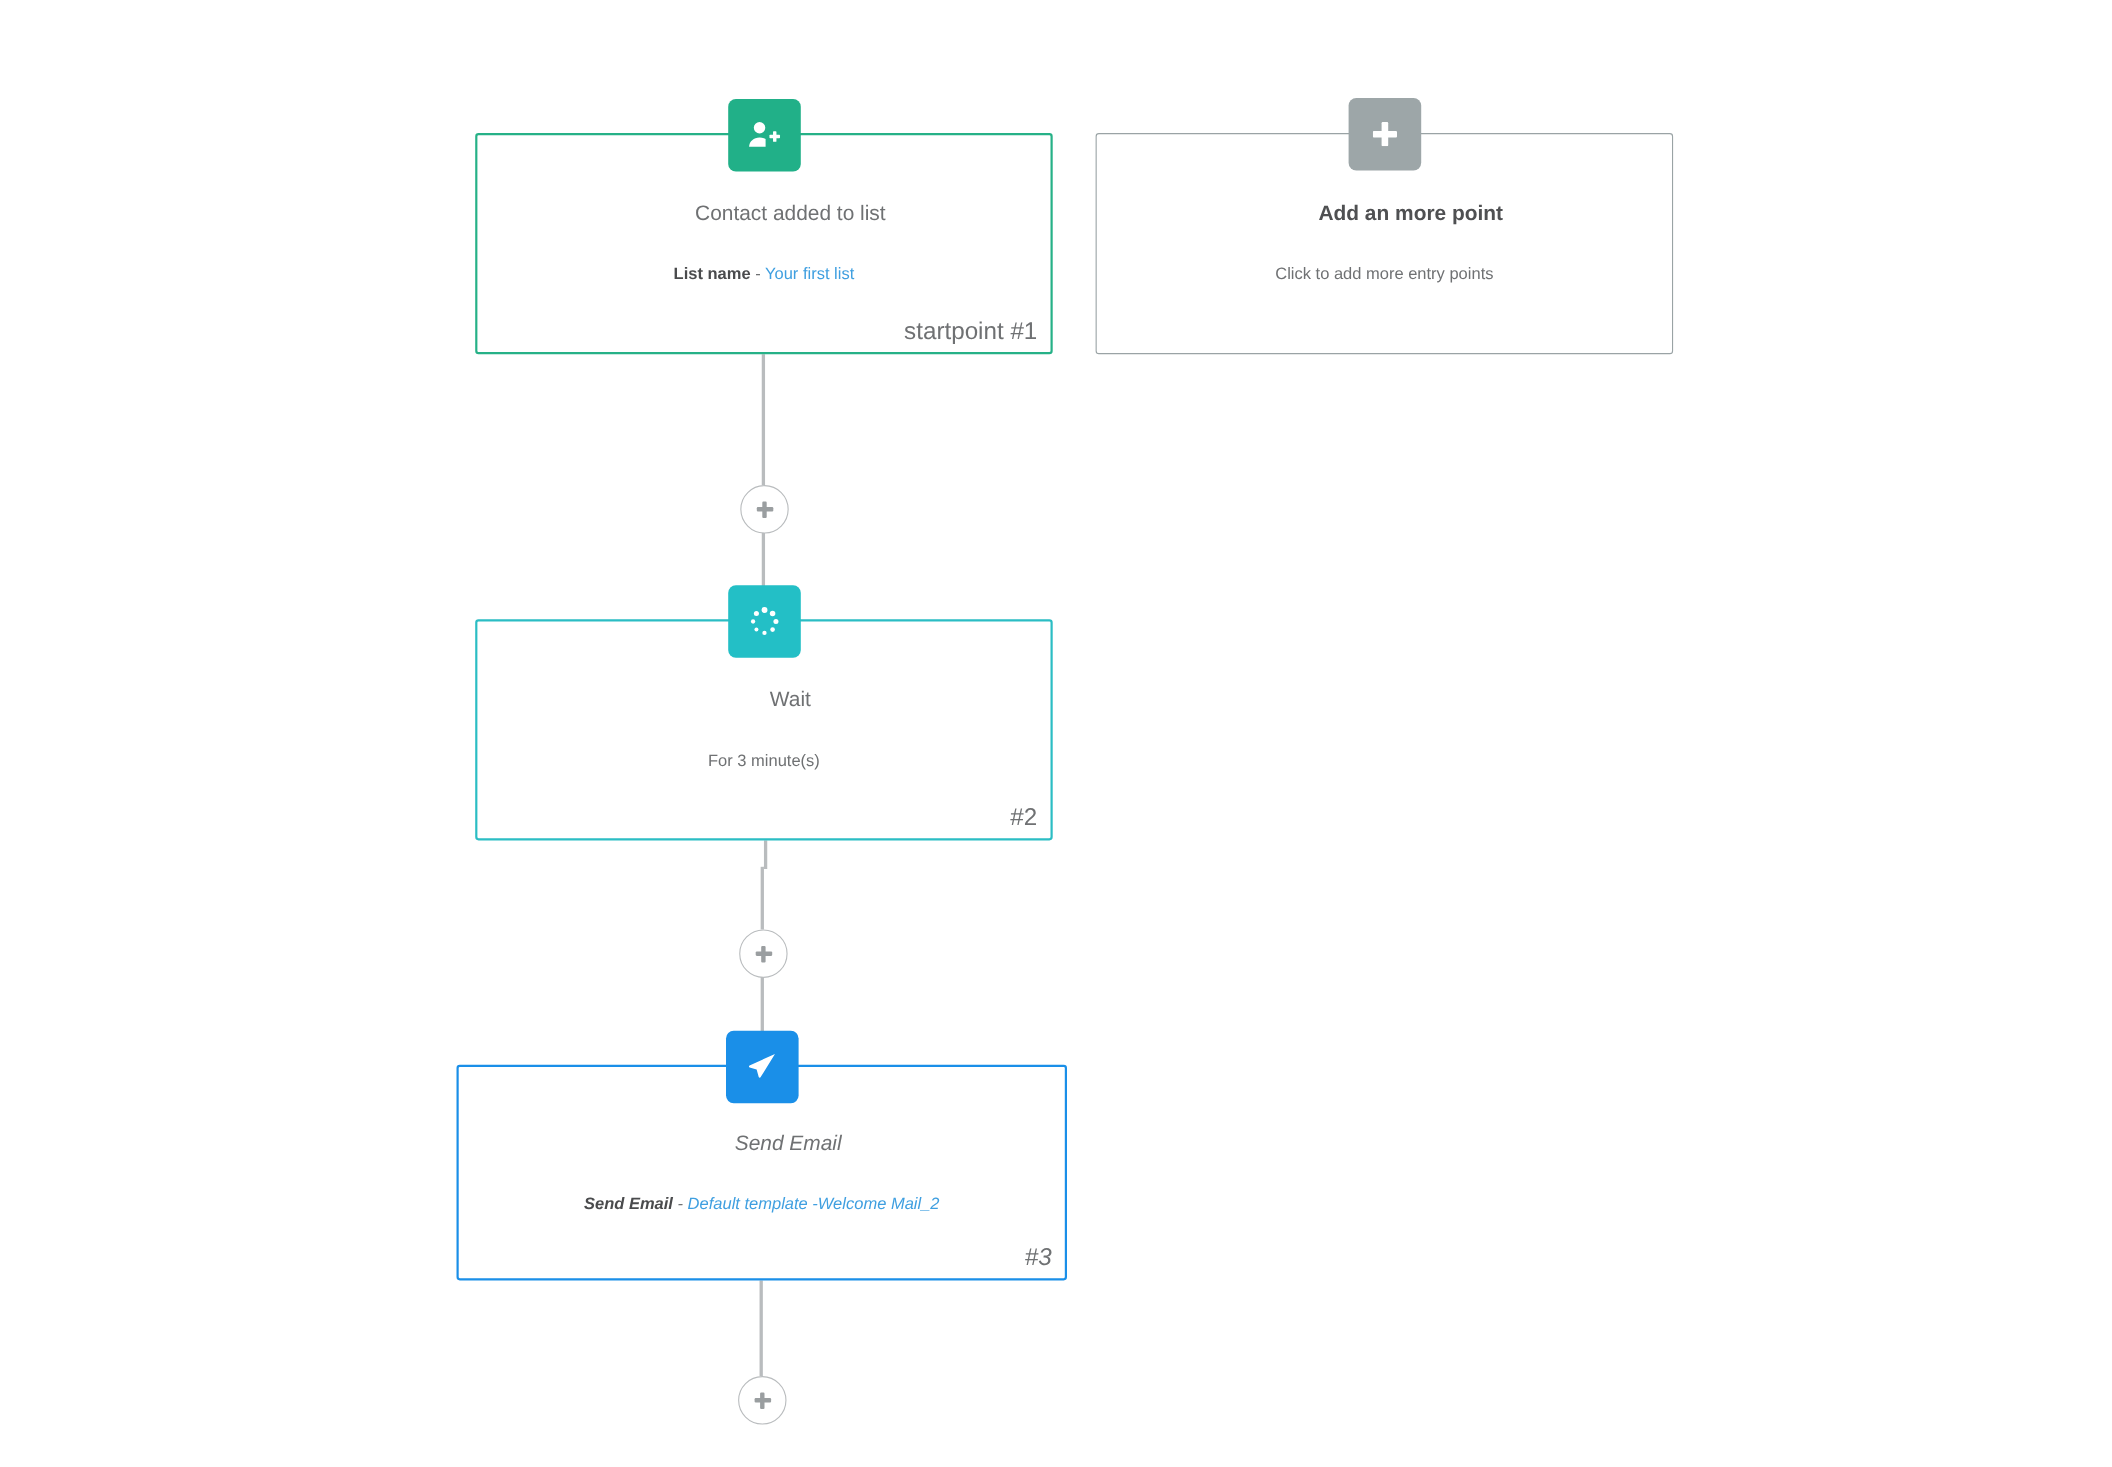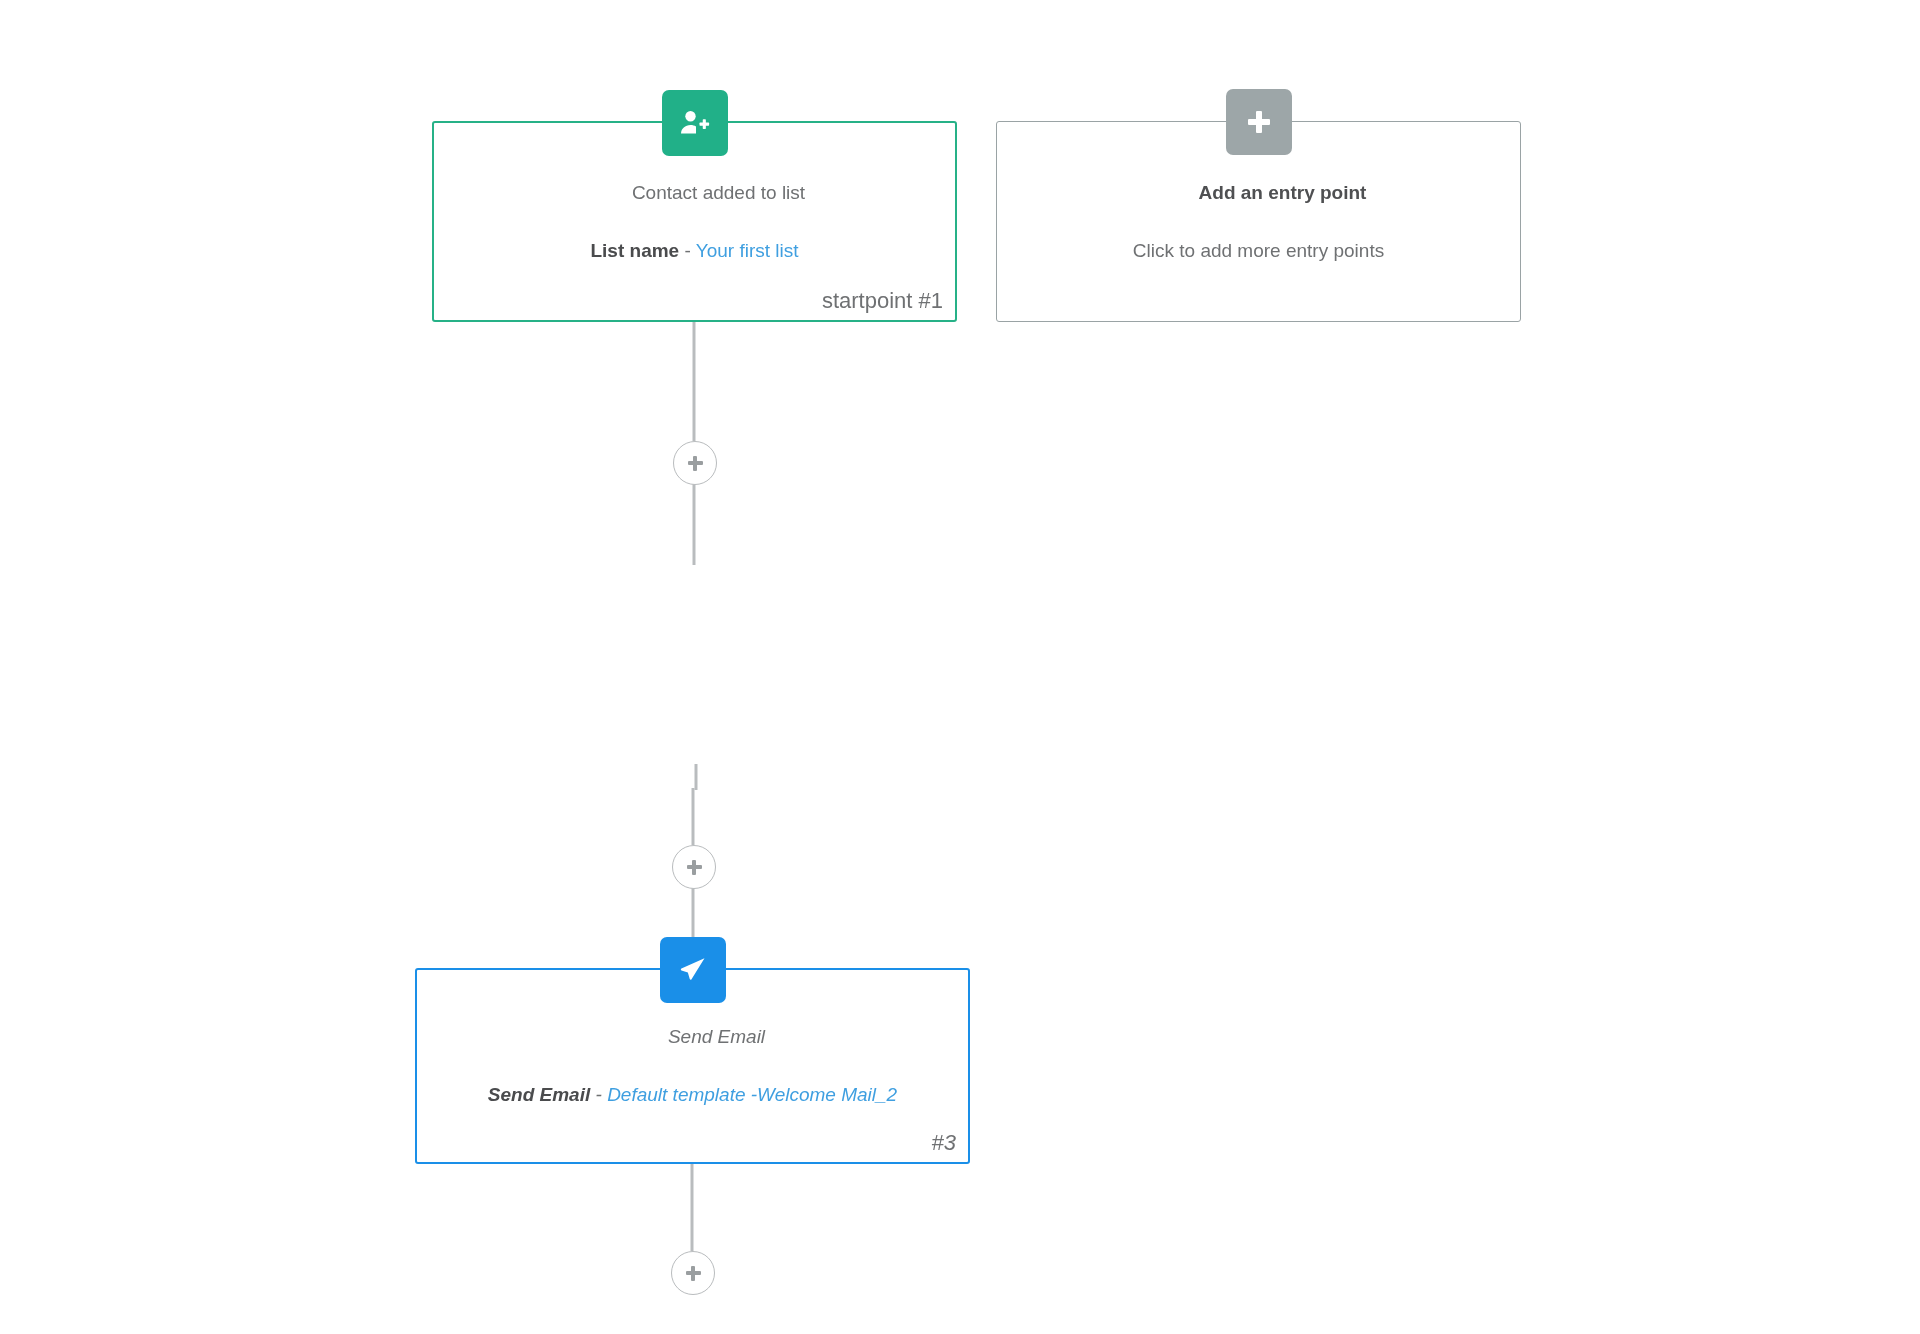--- a/index.html
+++ b/index.html
@@ -84,21 +84,21 @@
     text-align: right;
     white-space: nowrap;
     margin-left: 48px;
   }
   .node-title.bold {
     font-weight: bold;
     color: #4f5052;
   }
   .node-subtitle {
     margin-top: 34px;
-    font-size: 19px;
+    font-size: 15px;
     line-height: 1.25;
     text-align: center;
     white-space: nowrap;
     color: #6f7173;
   }
   .node-subtitle .label {
     font-weight: bold;
     color: #4a4b4d;
   }
   .node-subtitle .link {
@@ -189,30 +189,49 @@
   </div>
 
   <div class="node gray" style="left:996px; top:121px; width:525px; height:201px;">
     <div class="node-icon gray">
       <svg width="22" height="22" viewBox="0 0 22 22" xmlns="http://www.w3.org/2000/svg" fill="#ffffff">
         <rect x="0" y="8" width="22" height="6" rx="1"></rect>
         <rect x="8" y="0" width="6" height="22" rx="1"></rect>
       </svg>
     </div>
     <div class="node-body">
-      <div class="node-title bold">Add an entry point</div>
+      <div class="node-title bold">Add an more point</div>
       <div class="node-subtitle plain">Click to add more entry points</div>
     </div>
     <div class="node-badge"></div>
   </div>
 
   <div class="plus-node" style="left:694px; top:462px;">
     <span class="glyph"></span>
   </div>
 
+  <div class="node cyan" style="left:432px; top:563px; width:525px; height:201px;">
+    <div class="node-icon cyan">
+      <svg width="30" height="30" viewBox="0 0 30 30" xmlns="http://www.w3.org/2000/svg" fill="#ffffff">
+        <circle cx="15" cy="4.6" r="2.7"></circle>
+        <circle cx="22.35" cy="7.65" r="2.5"></circle>
+        <circle cx="25.4" cy="15" r="2.3"></circle>
+        <circle cx="22.35" cy="22.35" r="2.1"></circle>
+        <circle cx="15" cy="25.4" r="1.95"></circle>
+        <circle cx="7.65" cy="22.35" r="1.8"></circle>
+        <circle cx="4.6" cy="15" r="1.95"></circle>
+        <circle cx="7.65" cy="7.65" r="2.3"></circle>
+      </svg>
+    </div>
+    <div class="node-body">
+      <div class="node-title">Wait</div>
+      <div class="node-subtitle plain">For 3 minute(s)</div>
+    </div>
+    <div class="node-badge">#2</div>
+  </div>
 
   <div class="plus-node" style="left:693px; top:866px;">
     <span class="glyph"></span>
   </div>
 
   <div class="node blue" style="left:415px; top:968px; width:555px; height:196px;">
     <div class="node-icon blue">
       <svg width="30" height="30" viewBox="0 0 30 30" xmlns="http://www.w3.org/2000/svg" fill="#ffffff">
         <path d="M26.5 3.2 3.4 13.6c-.8.36-.73 1.52.1 1.78l6.35 2.0 1.9 6.6c.25.85 1.4.95 1.78.16L26.5 3.2z"></path>
       </svg>

